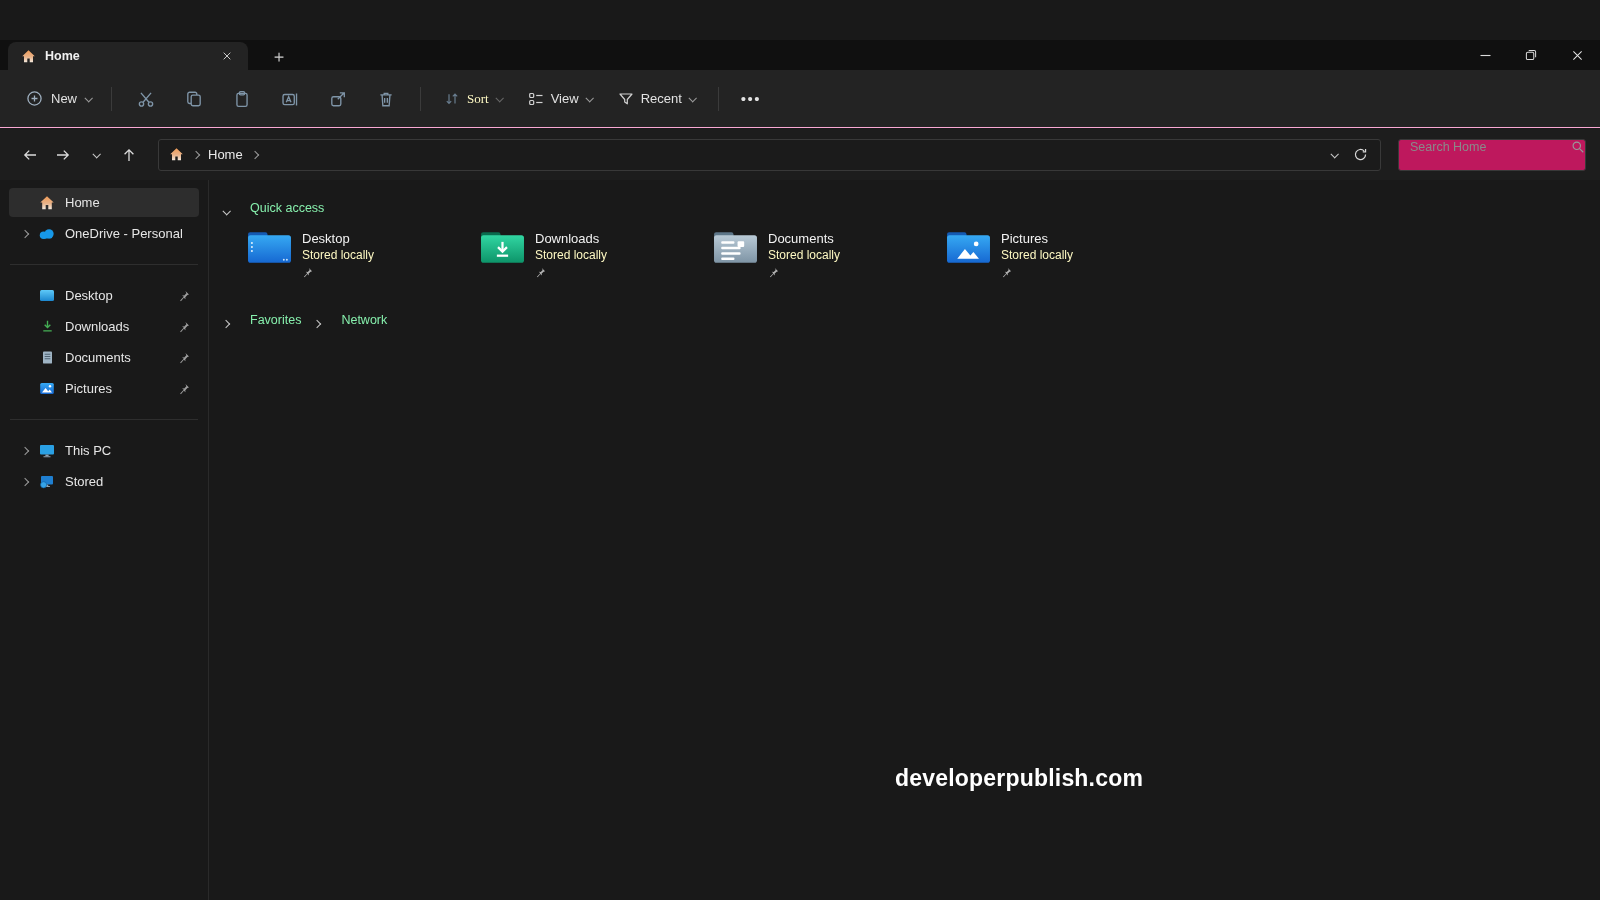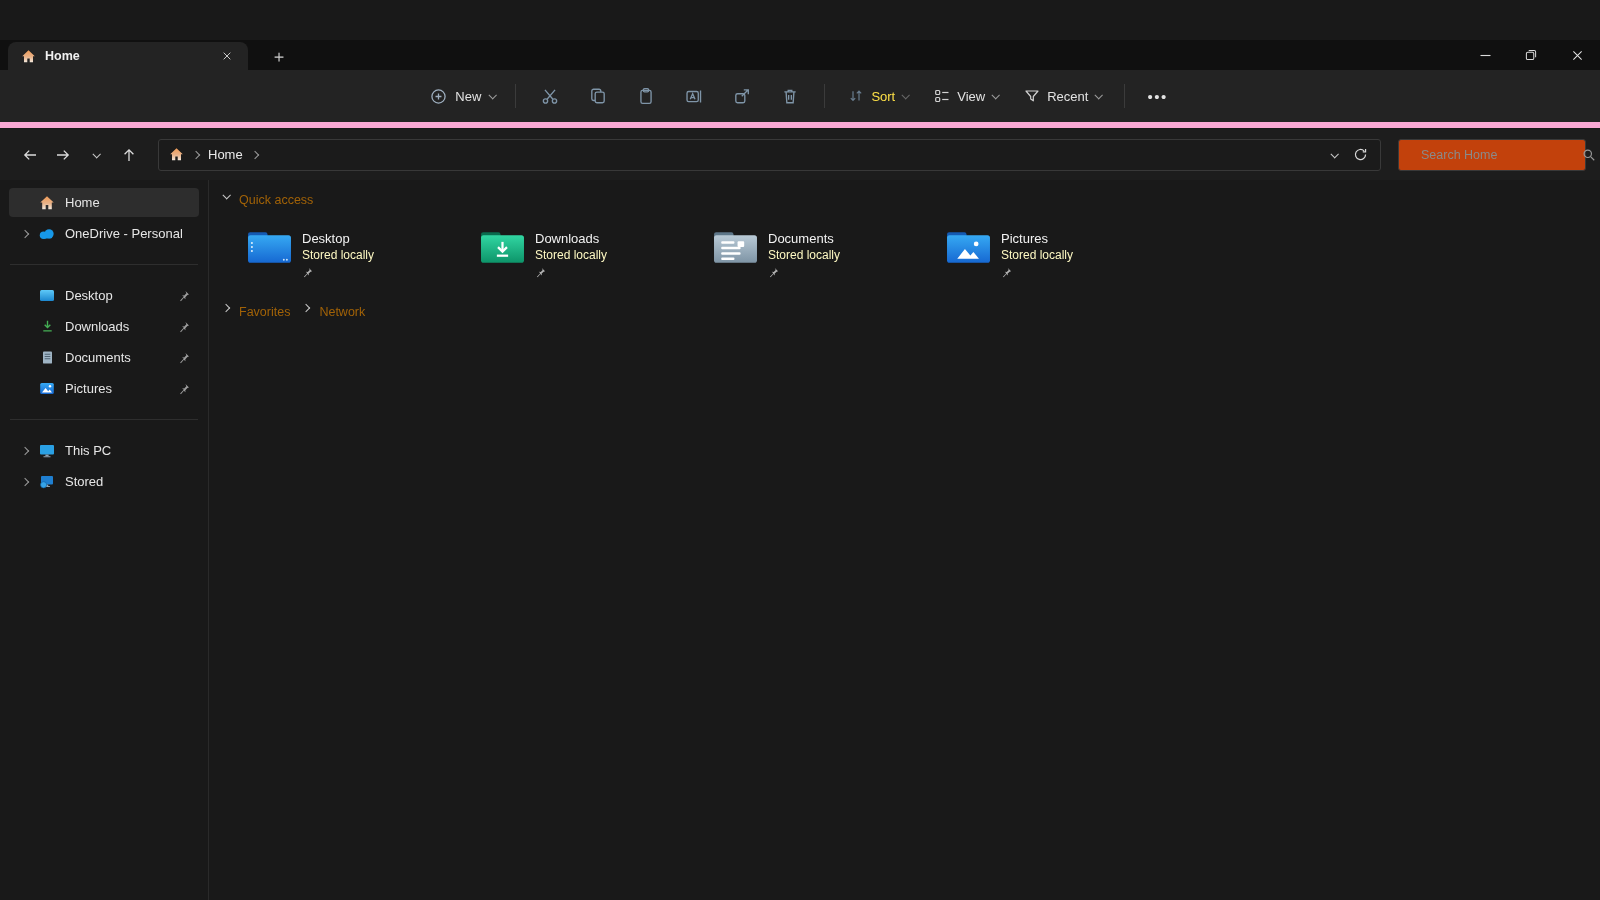--- a/index.html
+++ b/index.html
@@ -12,66 +12,66 @@
   .tab { display:flex; align-items:center; gap:9px; width:240px; height:28px; margin-left:8px;
          background:#232323; border-radius:8px 8px 0 0; padding:0 10px 0 13px; }
   .tab-title { font-size:12.5px; font-weight:700; color:#f0f0f0; flex:1; }
   .tab-close { width:22px; height:22px; border-radius:4px; display:flex; align-items:center; justify-content:center; }
   .newtab-btn { width:26px; height:24px; margin-left:18px; margin-bottom:2px; display:flex; align-items:center; justify-content:center; color:#cfcfcf; font-size:17px; }
   .win-controls { position:absolute; right:0; top:0; height:30px; display:flex; }
   .win-btn { width:46px; height:30px; display:flex; align-items:center; justify-content:center; }
 
   
   .toolbar { position:absolute; top:30px; left:0; right:0; height:58px; background:#232323;
-             border-bottom:6px solid #f9a8d4; display:flex; align-items:center; padding:0 16px;justify-content:center; }
+             border-bottom:1px solid #f9a8d4; display:flex; align-items:center; padding:0 16px; }
   .tb-new { display:flex; align-items:center; gap:8px; padding:8px 10px; border-radius:4px; }
   .tb-new-label { font-size:13px; color:#e2e2e2; }
   .tb-divider { width:1px; height:24px; background:#3b3b3b; margin:0 10px; }
   .tb-icon-btn { width:40px; height:38px; border-radius:4px; display:flex; align-items:center; justify-content:center; margin:0 4px; }
   .tb-group { display:flex; align-items:center; gap:7px; padding:8px 10px; border-radius:4px; margin:0 3px; }
   .tb-group-label { font-size:13px; color:#e2e2e2; }
-  .tb-group.dim .tb-group-label { color:#fde047; }
+  .tb-group.dim .tb-group-label { color:#fef9c3;font-family:Liberation Serif, serif; }
   .tb-more { font-size:15px; letter-spacing:1.5px; color:#e2e2e2; padding:6px 12px; border-radius:4px; }
 
   
   .chev { display:inline-block; width:6px; height:6px; border-right:1.4px solid #9c9c9c; border-bottom:1.4px solid #9c9c9c; }
   .chev.down  { transform:rotate(45deg) translateY(-1px); }
   .chev.right { transform:rotate(-45deg); }
   .chev.light { border-color:#c9c9c9; }
   .chev.dim   { border-color:#686868; }
 
   
   .addressrow { position:absolute; top:89px; left:0; right:0; height:51px; background:#1d1d1d;
                 display:flex; align-items:center; padding:0 14px; }
   .nav-btn { width:31px; height:31px; border-radius:4px; display:flex; align-items:center; justify-content:center; margin-right:2px; }
   .addr-box { display:flex; align-items:center; height:32px; flex:1; margin-left:12px;
               background:#1b1b1b; border:1px solid #393939; border-radius:3px; padding:0 10px; }
   .addr-crumbs { display:flex; align-items:center; gap:9px; flex:1; }
   .crumb { font-size:13px; color:#eaeaea; }
   .addr-right { display:flex; align-items:center; gap:16px; padding-right:2px; }
-  .search-box { display:flex; align-items:center; width:188px; height:32px; margin-left:17px;
-                background:#c2410c; border:1px solid #393939; border-radius:3px; padding:0 22px; }
+  .search-box { display:flex; align-items:flex-start; width:188px; height:32px; margin-left:17px;
+                background:#be185d; border:1px solid #393939; border-radius:3px; padding:0 11px; }
   .search-box input { flex:1; background:transparent; border:none; outline:none; color:#d6d6d6; font-size:12.5px;
                       font-family:"Liberation Sans","DejaVu Sans",sans-serif; }
   .search-box input::placeholder { color:#8a8a8a; }
 
   
   .bodyarea { position:absolute; top:140px; left:0; right:0; bottom:30px; display:flex; background:#191919; }
   .sidebar { width:209px; border-right:1px solid #2a2a2a; padding-top:6px; }
   .sb-item { display:flex; align-items:center; height:29px; margin:2px 9px; padding:0 5px; border-radius:4px; font-size:13px; color:#e6e6e6; }
   .sb-item.selected { background:#2d2d2d; }
   .sb-chev { width:22px; display:flex; justify-content:center; flex:none; }
   .sb-noChev { width:22px; flex:none; }
   .sb-ic { width:22px; display:flex; justify-content:center; flex:none; margin-right:7px; }
   .sb-label { white-space:nowrap; }
   .sb-pin { margin-left:auto; margin-right:4px; display:flex; }
   .sb-divider { height:1px; background:#2e2e2e; margin:16px 10px; }
 
   .content { flex:1; position:relative; padding:13px 0 0 12px; }
-  .section-hdr { display:flex; align-items:flex-start; gap:10px; height:22px; font-size:12.5px; color:#a16207; width:fit-content; padding:0 2px; }
+  .section-hdr { display:flex; align-items:flex-end; gap:21px; height:22px; font-size:12.5px; color:#86efac; width:fit-content; padding:0 2px; }
   .tiles { display:flex; margin:15px 0 0 26px; }
   .tile { width:233px; display:flex; }
   .tile-icon { flex:none; margin-right:10px; }
   .tile-name { font-size:13px; color:#f2f2f2; line-height:16px; margin-top:1px; }
   .tile-sub  { font-size:12px; color:#fef9c3; line-height:16px; }
   .tile-pin  { margin-top:4px; }
   .collapsed-sections { margin-top:27px; display:flex; flex-direction:row; gap:9px; }
   .watermark { position:absolute; left:686px; top:585px; font-size:23px; font-weight:700; color:#ffffff; letter-spacing:.2px; }
 
   
@@ -527,16 +527,17 @@
         <div class="section-hdr">
           <span class="chev right light"></span>
           <span>Favorites</span>
         </div>
         <div class="section-hdr">
           <span class="chev right light"></span>
           <span>Network</span>
         </div>
       </div>
 
+      <div class="watermark">developerpublish.com</div>
     </div>
   </div>
 
 </div>
 
 </body></html>

